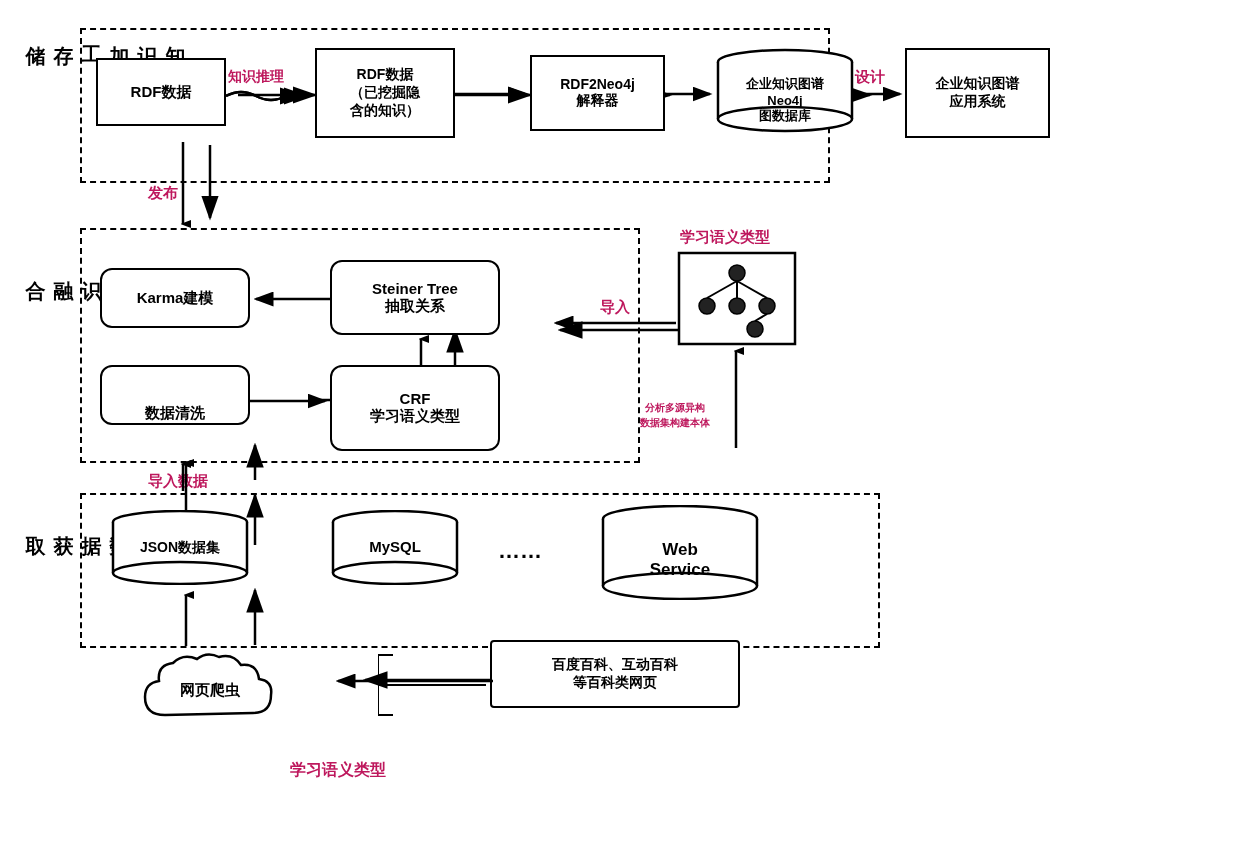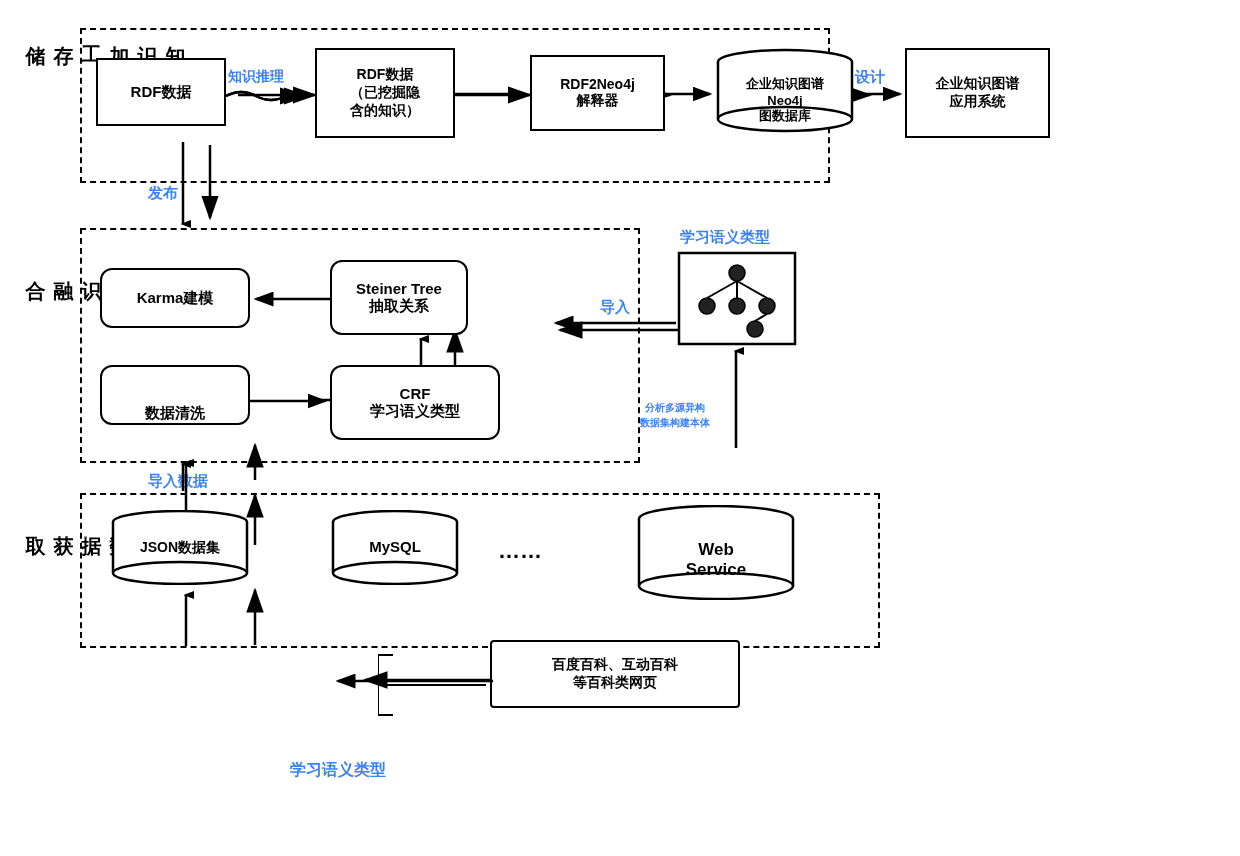--- a/index.html
+++ b/index.html
@@ -53,21 +53,21 @@
 
     .box.rounded {
       border-radius: 12px;
     }
 
     
     .arrow-label {
       position: absolute;
       font-size: 15px;
       font-weight: bold;
-      color: #3b82f6;
+      color: #be185d;
     }
 
     
     .arrows-svg {
       position: absolute;
       top: 0;
       left: 0;
       width: 1240px;
       height: 856px;
       pointer-events: none;
@@ -233,34 +233,34 @@
       </defs>
     <line x1="8" y1="0" x2="8" y2="82" stroke="#000" stroke-width="2.5" marker-end="url(#ah6)"></line>
   </svg>
 
   <div class="section-box" style="left:80px; top:228px; width:560px; height:235px;"></div>
 
   <div class="box rounded" style="left:100px; top:268px; width:150px; height:60px; font-size:15px;">
     <span>Karma建模</span>
   </div>
 
-  <div class="box rounded" style="left:330px; top:260px; width:138px; height:75px; font-size:15px;">
+  <div class="box rounded" style="left:330px; top:260px; width:170px; height:75px; font-size:15px;">
     <span>Steiner Tree<br>抽取关系</span>
   </div>
 
   <svg style="position:absolute; left:248px; top:291px; width:85px; height:16px;">
     <defs>
         <marker id="ah7" markerWidth="8" markerHeight="6" refX="7" refY="3" orient="auto">
           <polygon points="0 0,8 3,0 6" fill="#000"></polygon>
         </marker>
       </defs>
     <line x1="82" y1="8" x2="8" y2="8" stroke="#000" stroke-width="2.5" marker-end="url(#ah7)"></line>
   </svg>
 
-  <div class="box rounded" style="left:330px; top:365px; width:170px; height:75px; font-size:15px;">
+  <div class="box rounded" style="left:330px; top:365px; width:170px; height:86px; font-size:15px;">
     <span>CRF<br>学习语义类型</span>
   </div>
 
   <svg style="position:absolute; left:413px; top:333px; width:16px; height:35px;">
     <defs>
         <marker id="ah8" markerWidth="6" markerHeight="8" refX="3" refY="1" orient="auto">
           <polygon points="0 8,6 8,3 0" fill="#000"></polygon>
         </marker>
       </defs>
     <line x1="8" y1="33" x2="8" y2="6" stroke="#000" stroke-width="2.5" marker-end="url(#ah8)"></line>
@@ -359,41 +359,47 @@
       <rect x="3" y="12" width="124" height="51" fill="#fff" stroke="none"></rect>
       <line x1="3" y1="12" x2="3" y2="63" stroke="#000" stroke-width="2.5"></line>
       <line x1="127" y1="12" x2="127" y2="63" stroke="#000" stroke-width="2.5"></line>
       <ellipse cx="65" cy="63" rx="62" ry="11" fill="#fff" stroke="#000" stroke-width="2.5"></ellipse>
       <text x="65" y="42" text-anchor="middle" font-size="15" font-weight="bold" font-family="SimHei,Arial">MySQL</text>
     </svg>
   </div>
 
   <div class="dots-label" style="left:498px; top:538px;">……</div>
 
-  <div style="position:absolute; left:636px; top:505px; width:160px; height:95px;">
+  <div style="position:absolute; left:600px; top:505px; width:160px; height:95px;">
     <svg width="160" height="95">
       <ellipse cx="80" cy="14" rx="77" ry="13" fill="#fff" stroke="#000" stroke-width="2.5"></ellipse>
       <rect x="3" y="14" width="154" height="67" fill="#fff" stroke="none"></rect>
       <line x1="3" y1="14" x2="3" y2="81" stroke="#000" stroke-width="2.5"></line>
       <line x1="157" y1="14" x2="157" y2="81" stroke="#000" stroke-width="2.5"></line>
       <ellipse cx="80" cy="81" rx="77" ry="13" fill="#fff" stroke="#000" stroke-width="2.5"></ellipse>
       <text x="80" y="50" text-anchor="middle" font-size="17" font-weight="bold" font-family="Arial,SimHei">Web</text>
       <text x="80" y="70" text-anchor="middle" font-size="17" font-weight="bold" font-family="Arial,SimHei">Service</text>
     </svg>
   </div>
 
   <svg style="position:absolute; left:178px; top:458px; width:16px; height:55px;">
     <defs>
         <marker id="ah13" markerWidth="6" markerHeight="8" refX="3" refY="1" orient="auto">
           <polygon points="0 8,6 8,3 0" fill="#000"></polygon>
         </marker>
       </defs>
     <line x1="8" y1="53" x2="8" y2="5" stroke="#000" stroke-width="2.5" marker-end="url(#ah13)"></line>
   </svg>
 
+  <div style="position:absolute; left:135px; top:645px; width:150px; height:90px;">
+    <svg width="150" height="90">
+      <path d="M30,70 Q10,70 10,52 Q10,38 24,36 Q22,20 38,18 Q48,8 62,14 Q72,6 84,12 Q98,8 106,20 Q122,18 124,34 Q138,36 136,50 Q136,68 118,68 Z" fill="#fff" stroke="#000" stroke-width="2.5"></path>
+      <text x="75" y="50" text-anchor="middle" font-size="15" font-weight="bold" font-family="SimHei,Arial">网页爬虫</text>
+    </svg>
+  </div>
 
   <svg style="position:absolute; left:178px; top:590px; width:16px; height:58px;">
     <defs>
         <marker id="ah14" markerWidth="6" markerHeight="8" refX="3" refY="1" orient="auto">
           <polygon points="0 8,6 8,3 0" fill="#000"></polygon>
         </marker>
       </defs>
     <line x1="8" y1="56" x2="8" y2="5" stroke="#000" stroke-width="2.5" marker-end="url(#ah14)"></line>
   </svg>
 

